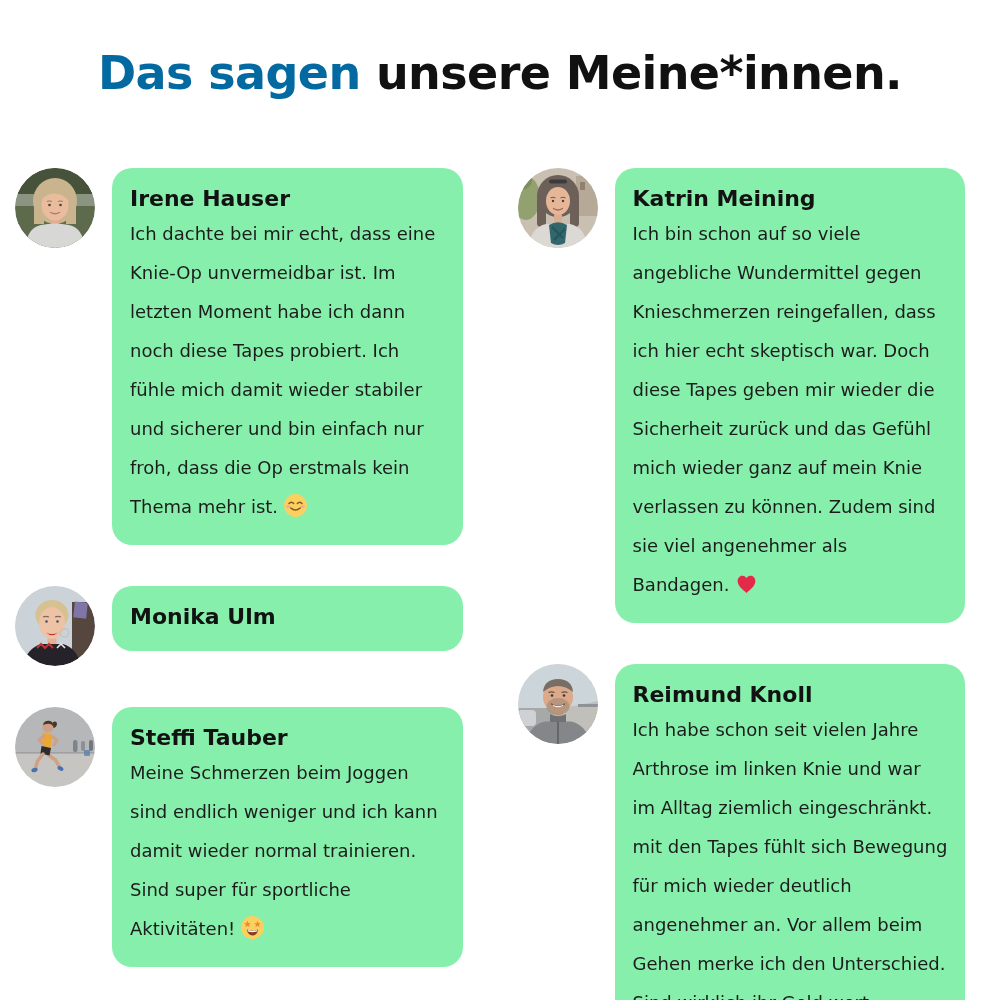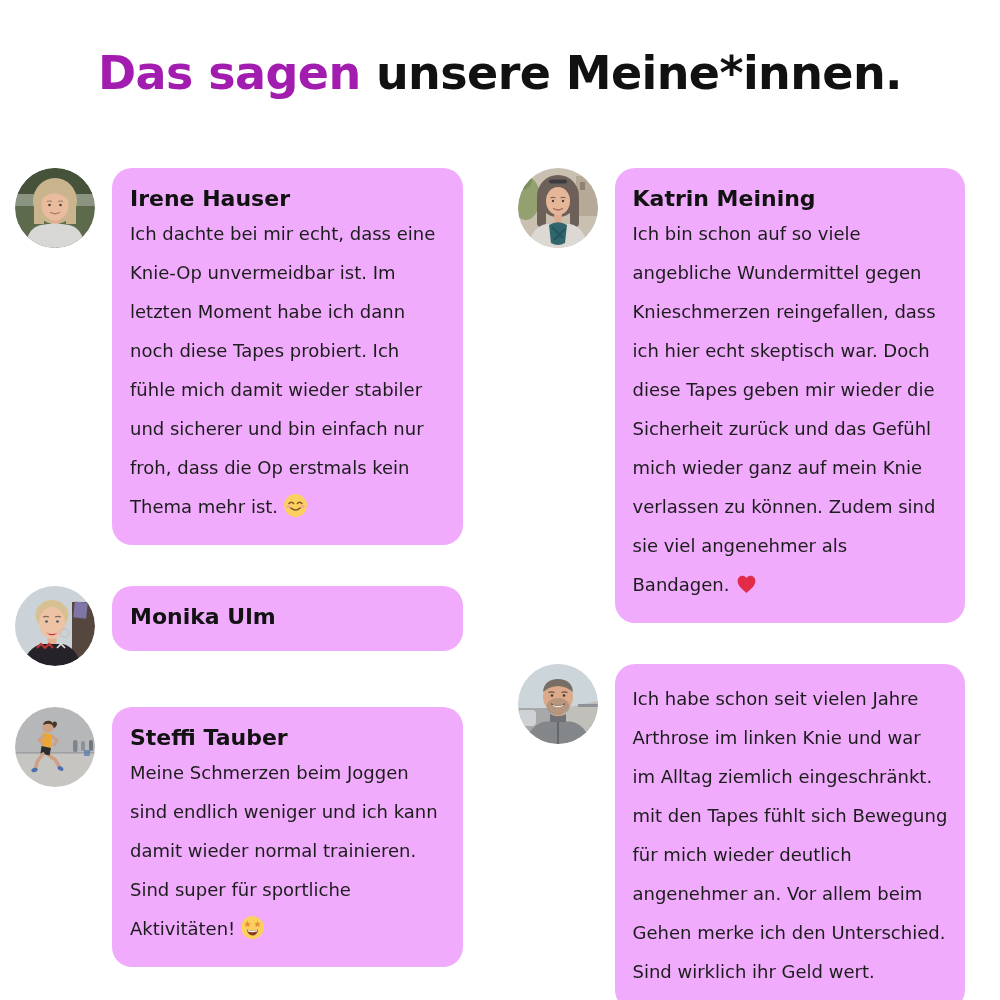--- a/index.html
+++ b/index.html
@@ -12,36 +12,36 @@
   .page{width:1000px;height:1000px;position:relative;}
   h1.title{
     margin:46px 0 0 0;
     text-align:center;
     font-size:46px;
     line-height:1.18;
     font-weight:800;
     letter-spacing:-0.6px;
     color:#111111;
   }
-  h1.title .hl{color:#a21caf;}
+  h1.title .hl{color:#0369a1;}
   .testimonials{
     display:flex;
     gap:55px;
     margin:68px 35px 0 15px;
   }
   .col{flex:1;display:flex;flex-direction:column;gap:41px;min-width:0;}
   .t-item{display:flex;align-items:flex-start;gap:17px;}
   .avatar{
     width:80px;height:80px;border-radius:50%;
     overflow:hidden;flex-shrink:0;background:#ddd;
   }
   .avatar svg{display:block;width:80px;height:80px;}
   .card{
     flex:1;min-width:0;
-    background:#f0abfc;
+    background:#86efac;
     border-radius:20px;
     padding:15px 17px 19px 18px;
   }
   .t-name{
     font-size:22px;
     font-weight:700;
     line-height:31px;
     color:#121212;
   }
   .t-quote{
@@ -248,20 +248,21 @@
               <path d="M30.5 28.5 Q33.5 27.2 36.5 28.5" stroke="#5f564d" stroke-width="1.3" fill="none"></path>
               <path d="M43.5 28.5 Q46.5 27.2 49.5 28.5" stroke="#5f564d" stroke-width="1.3" fill="none"></path>
               <circle cx="34" cy="31.5" r="1.3" fill="#3f362f"></circle>
               <circle cx="46" cy="31.5" r="1.3" fill="#3f362f"></circle>
               <path d="M33.5 40 Q40 45 46.5 40" stroke="#6b4f42" stroke-width="1.3" fill="none" stroke-linecap="round"></path>
               <path d="M34.5 40.4 Q40 43.6 45.5 40.4 L44.8 42.1 Q40 44.6 35.2 42.1 Z" fill="#f4efe8"></path>
             </g>
           </svg>
         </div>
         <div class="card">
+          <div class="t-name">Reimund Knoll</div>
           <div class="t-quote"><span>Ich habe schon seit vielen Jahre Arthrose im linken Knie und war im Alltag ziemlich eingeschränkt. mit den Tapes fühlt sich Bewegung für mich wieder deutlich angenehmer an. Vor allem beim Gehen merke ich den Unterschied. Sind wirklich ihr Geld wert.</span></div>
         </div>
       </div>
 
     </div>
 
   </div>
 </div>
 
 </body></html>

